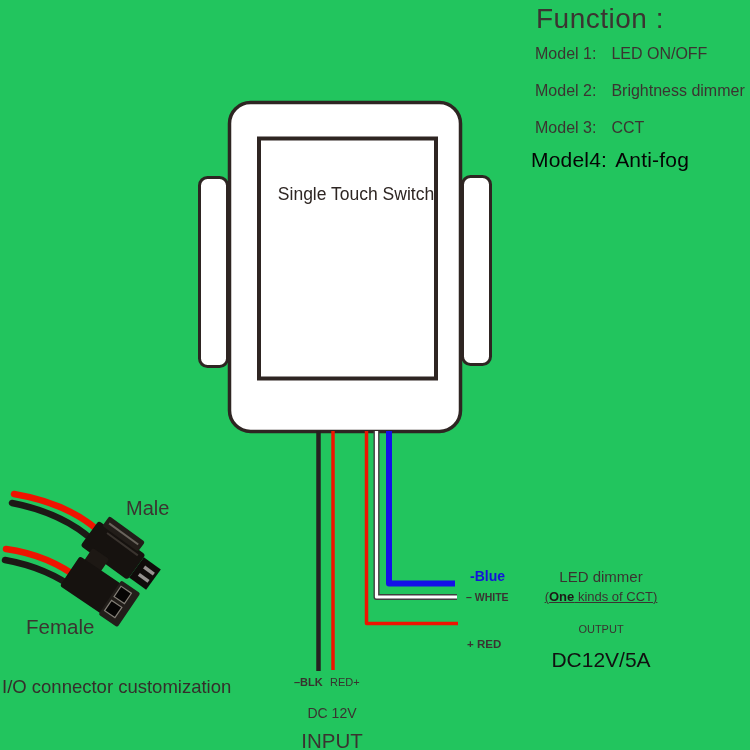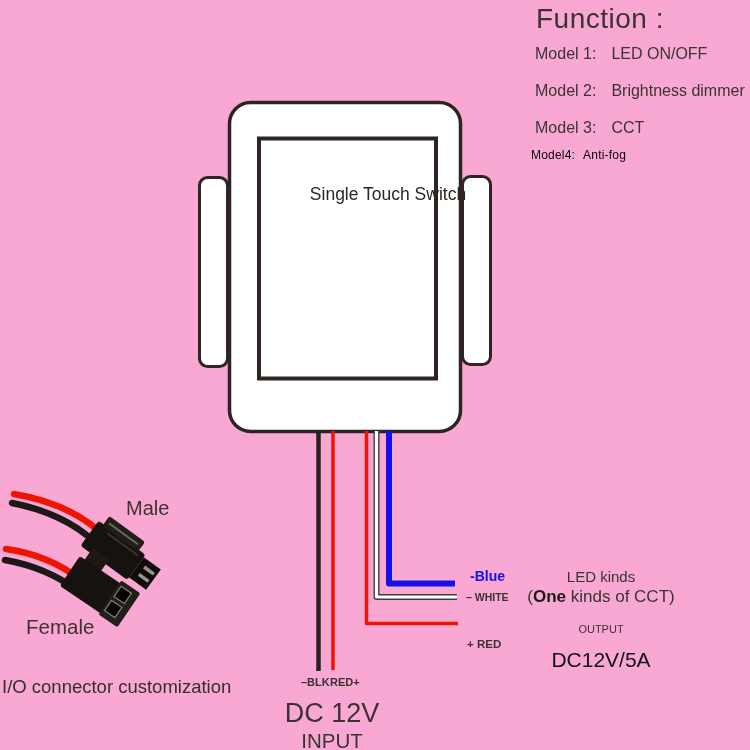--- a/index.html
+++ b/index.html
@@ -1,46 +1,46 @@
 <!DOCTYPE html>
 <html><head>
 <meta charset="utf-8">
 <style>
   html,body{margin:0;padding:0;background:#ffffff;}
   .stage{
-    position:relative;width:750px;height:750px;background:#f9a8d4;overflow:hidden;
+    position:relative;width:750px;height:750px;background:#22c55e;overflow:hidden;
     font-family:"Liberation Sans", sans-serif;color:#3a3330;
   }
   .stage svg{position:absolute;left:0;top:0;}
   .lbl{position:absolute;white-space:nowrap;}
   
   .fn-title{left:536px;top:3px;font-size:28px;letter-spacing:.5px;color:#3b3431;}
   .fn-row{left:535px;font-size:16px;color:#3b3431;}
   .fn-row .val{margin-left:15px;}
   .fn-row-1{top:45px;} .fn-row-2{top:82px;} .fn-row-3{top:119px;}
-  .fn-row-4{left:531px;top:148px;font-size:12px;color:#050505;letter-spacing:.2px;}
+  .fn-row-4{left:531px;top:148px;font-size:21px;color:#050505;letter-spacing:.2px;}
   .fn-row-4 .val{margin-left:8px;}
   
-  .device-label{left:258px;top:184px;width:196px;text-align:center;font-size:17.5px;color:#2e2623;padding-left:32px;}
+  .device-label{left:258px;top:184px;width:196px;text-align:center;font-size:17.5px;color:#2e2623;}
   
   .blue-label{left:470px;top:568px;font-size:14px;font-weight:bold;color:#1412dc;}
   .white-label{left:466px;top:591px;font-size:10.5px;color:#3a3332;font-weight:600;}
   .redout-label{left:467px;top:638px;font-size:11.5px;color:#3a3332;font-weight:600;}
   
   .led-block{left:523px;top:568px;width:156px;text-align:center;color:#3a3330;}
   .led-line1{font-size:15px;line-height:18px;}
-  .led-line2{font-size:17px;line-height:16px;margin-top:3px;}
+  .led-line2{font-size:13px;line-height:16px;margin-top:3px;text-decoration:underline;}
   .led-line2 b{font-weight:bold;color:#1d1916;}
   .led-line3{font-size:11px;line-height:18px;margin-top:15px;}
   .led-line4{font-size:21px;line-height:24px;margin-top:10px;color:#111111;}
   
-  .blk-label{left:301px;top:676px;font-size:11px;font-weight:600;color:#38312e;text-align:center;}
-  .redin-label{left:330px;top:676px;font-size:11px;font-weight:700;color:#38312e;}
+  .blk-label{left:294px;top:676px;font-size:11px;font-weight:600;color:#38312e;text-align:center;}
+  .redin-label{left:330px;top:676px;font-size:11px;font-weight:400;color:#38312e;}
   .dc-block{left:281px;top:701px;width:102px;text-align:center;color:#3a3330;}
-  .dc-line1{font-size:27px;line-height:25px;}
+  .dc-line1{font-size:14px;line-height:25px;}
   .dc-line2{font-size:20.5px;line-height:24px;margin-top:3px;}
   
   .male-label{left:126px;top:497px;font-size:20px;color:#3b3430;}
   .female-label{left:26px;top:615px;font-size:20.5px;color:#3b3430;}
   .io-caption{left:2px;top:676px;font-size:18.5px;color:#352e2b;}
 </style>
 </head>
 <body>
 
 <div class="stage">
@@ -109,21 +109,21 @@
     <span>Model4:</span><span class="val">Anti-fog</span>
   </div>
 
   <div class="lbl device-label">Single Touch Switch</div>
 
   <div class="lbl blue-label">-Blue</div>
   <div class="lbl white-label">– WHITE</div>
   <div class="lbl redout-label">+ RED</div>
 
   <div class="lbl led-block">
-    <div class="led-line1">LED kinds</div>
+    <div class="led-line1">LED dimmer</div>
     <div class="led-line2"><span>(</span><b>One</b><span> kinds of CCT)</span></div>
     <div class="led-line3">OUTPUT</div>
     <div class="led-line4">DC12V/5A</div>
   </div>
 
   <div class="lbl blk-label">–BLK</div>
   <div class="lbl redin-label">RED+</div>
   <div class="lbl dc-block">
     <div class="dc-line1">DC 12V</div>
     <div class="dc-line2">INPUT</div>

